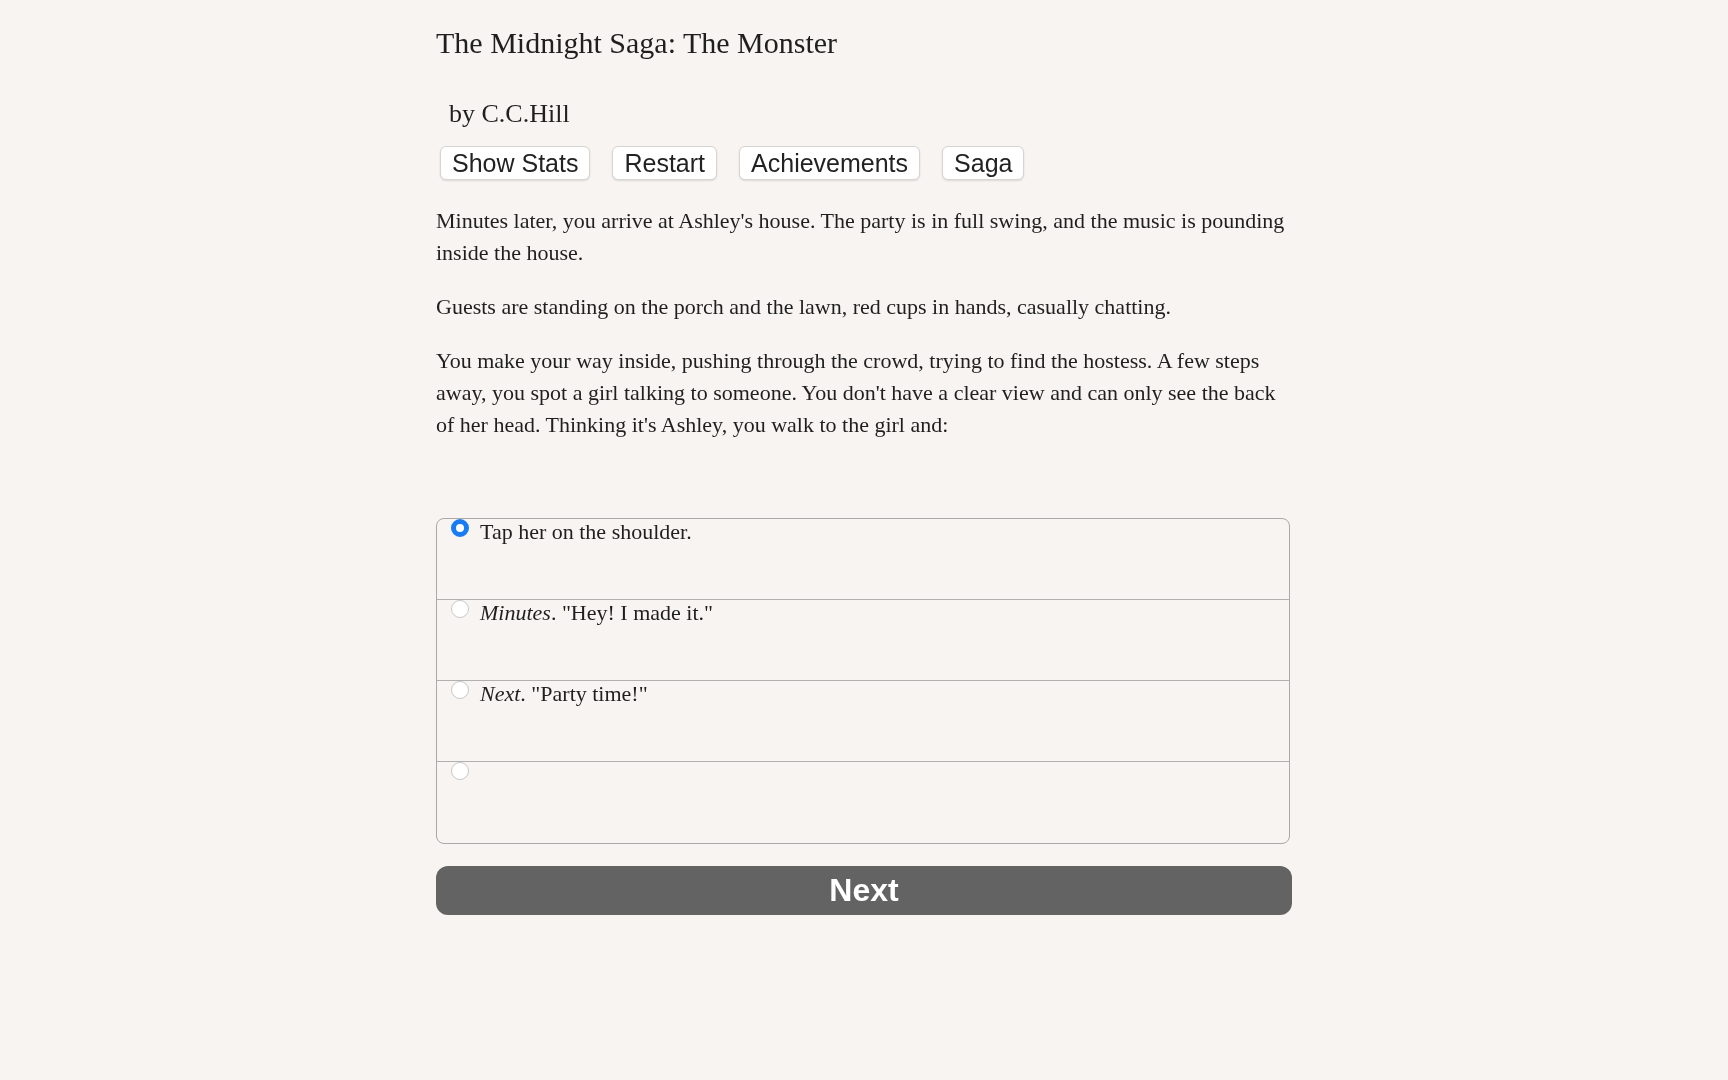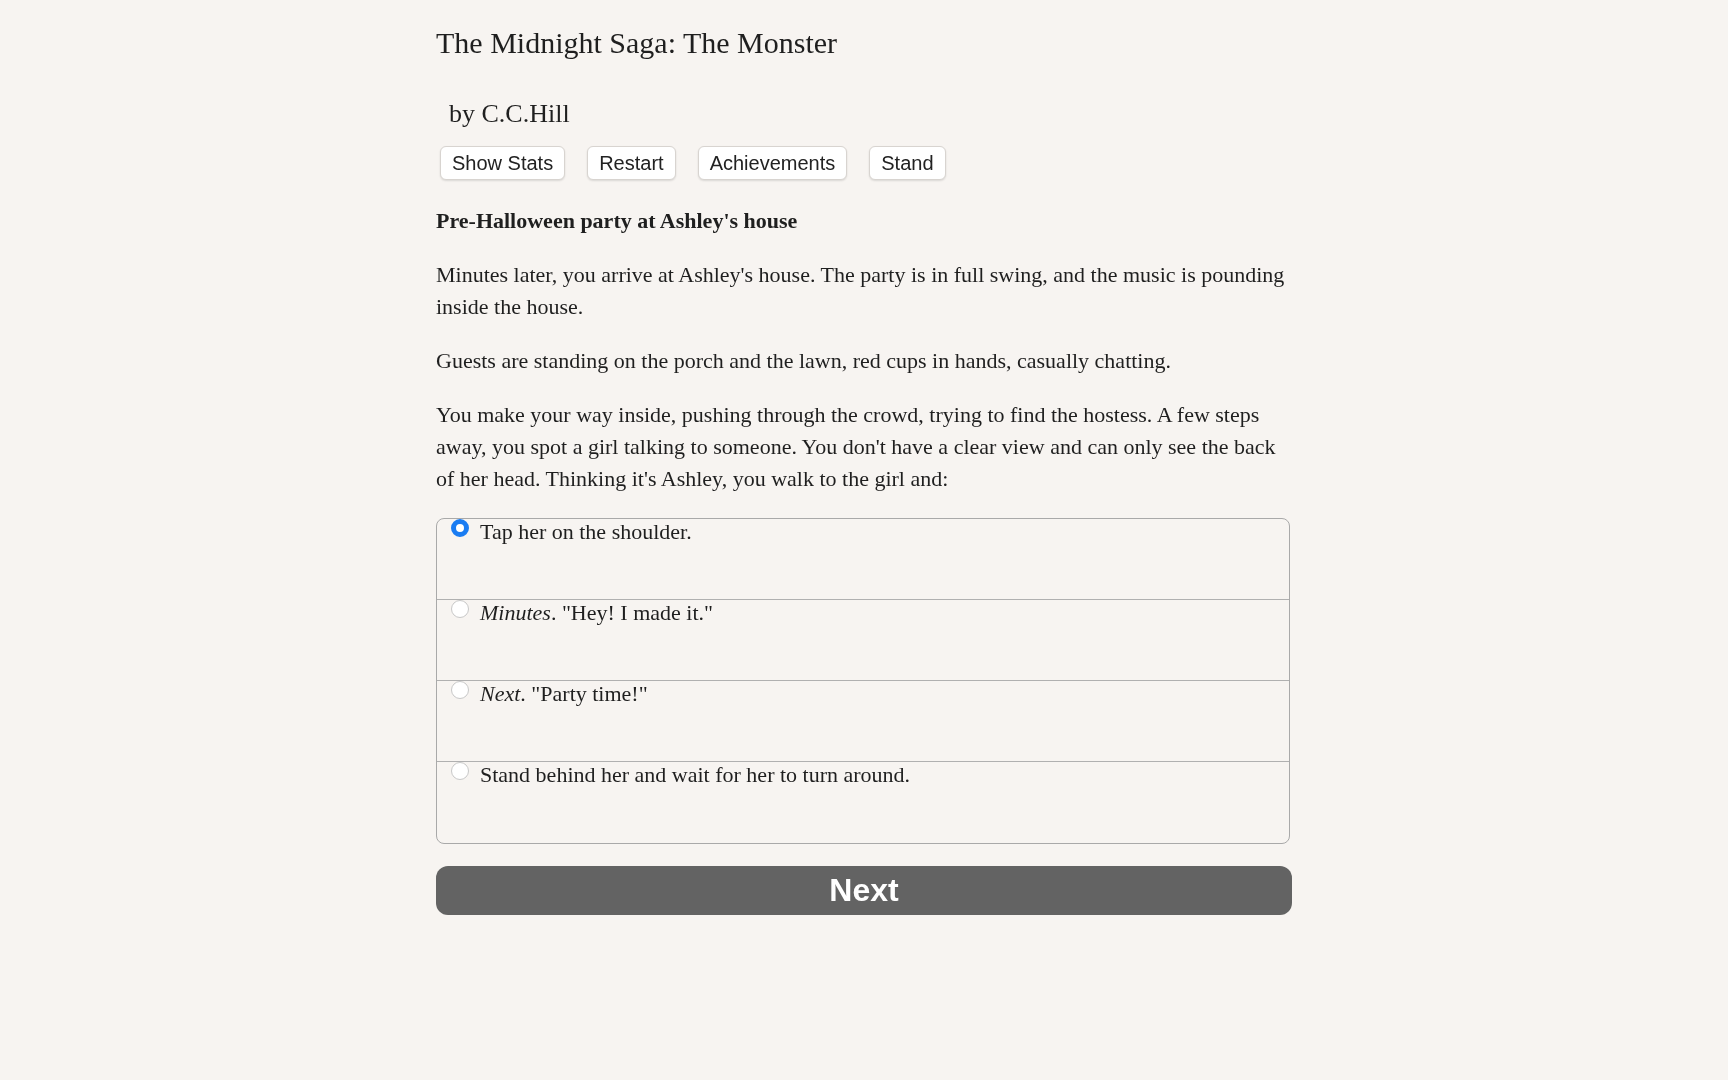--- a/index.html
+++ b/index.html
@@ -5,21 +5,21 @@
     html, body { margin:0; padding:0; }
     body {
       width:1728px; height:1080px; background:#f7f4f1; overflow:hidden;
       font-family:"Liberation Serif","DejaVu Serif",serif; color:#1f1f1f;
     }
     .container { position:absolute; left:436px; top:0; width:856px; }
     .title { position:absolute; top:26px; left:0; font-size:30px; margin:0; font-weight:normal; white-space:nowrap; }
     .author { position:absolute; top:86px; left:0; font-size:26px; margin:13px; }
     .btnbar { position:absolute; top:146px; left:4px; display:flex; gap:0; }
     .btn {
-      font-family:"Liberation Sans","DejaVu Sans",sans-serif; font-size:20px;
+      font-family:"Liberation Sans","DejaVu Sans",sans-serif; font-size:25px;
       background:#fff; border:1px solid #d8d4d0; border-radius:6px;
       height:34px; padding:0 11px; margin-right:22px; box-shadow:0 1px 2px rgba(0,0,0,0.12);
       color:#222; cursor:pointer;
     }
     .text-block { position:absolute; top:205px; left:0; width:856px; font-size:22px; line-height:32px; }
     .scene-title { font-weight:bold; margin:0 0 22px 0; }
     .para { margin:0 0 22px 0; }
     .choices {
       position:absolute; top:518px; left:0; width:854px; border:1.5px solid #a9a9a9; border-radius:8px; box-sizing:border-box;
     }
@@ -38,43 +38,41 @@
 <body>
 
 <div class="container">
   <h1 class="title">The Midnight Saga: The Monster</h1>
   <p class="author">by C.C.Hill</p>
 
   <div class="btnbar">
     <button class="btn">Show Stats</button>
     <button class="btn">Restart</button>
     <button class="btn">Achievements</button>
-    <button class="btn">Stand</button>
+    <button class="btn">Saga</button>
   </div>
 
   <div class="text-block">
-    <p class="scene-title">Pre-Halloween party at Ashley's house</p>
     <p class="para">Minutes later, you arrive at Ashley's house. The party is in full swing, and the music is pounding inside the house.</p>
     <p class="para">Guests are standing on the porch and the lawn, red cups in hands, casually chatting.</p>
     <p class="para">You make your way inside, pushing through the crowd, trying to find the hostess. A few steps away, you spot a girl talking to someone. You don't have a clear view and can only see the back of her head. Thinking it's Ashley, you walk to the girl and:</p>
   </div>
 
   <div class="choices">
     <label class="choice">
       <span class="radio checked"></span>
       <span><i></i><span>Tap her on the shoulder.</span></span>
     </label>
     <label class="choice">
       <span class="radio"></span>
       <span><i>Minutes</i><span>. "Hey! I made it."</span></span>
     </label>
     <label class="choice">
       <span class="radio"></span>
       <span><i>Next</i><span>. "Party time!"</span></span>
     </label>
     <label class="choice">
       <span class="radio"></span>
-      <span><i></i><span>Stand behind her and wait for her to turn around.</span></span>
     </label>
   </div>
 
   <button class="next">Next</button>
 </div>
 
 </body></html>

